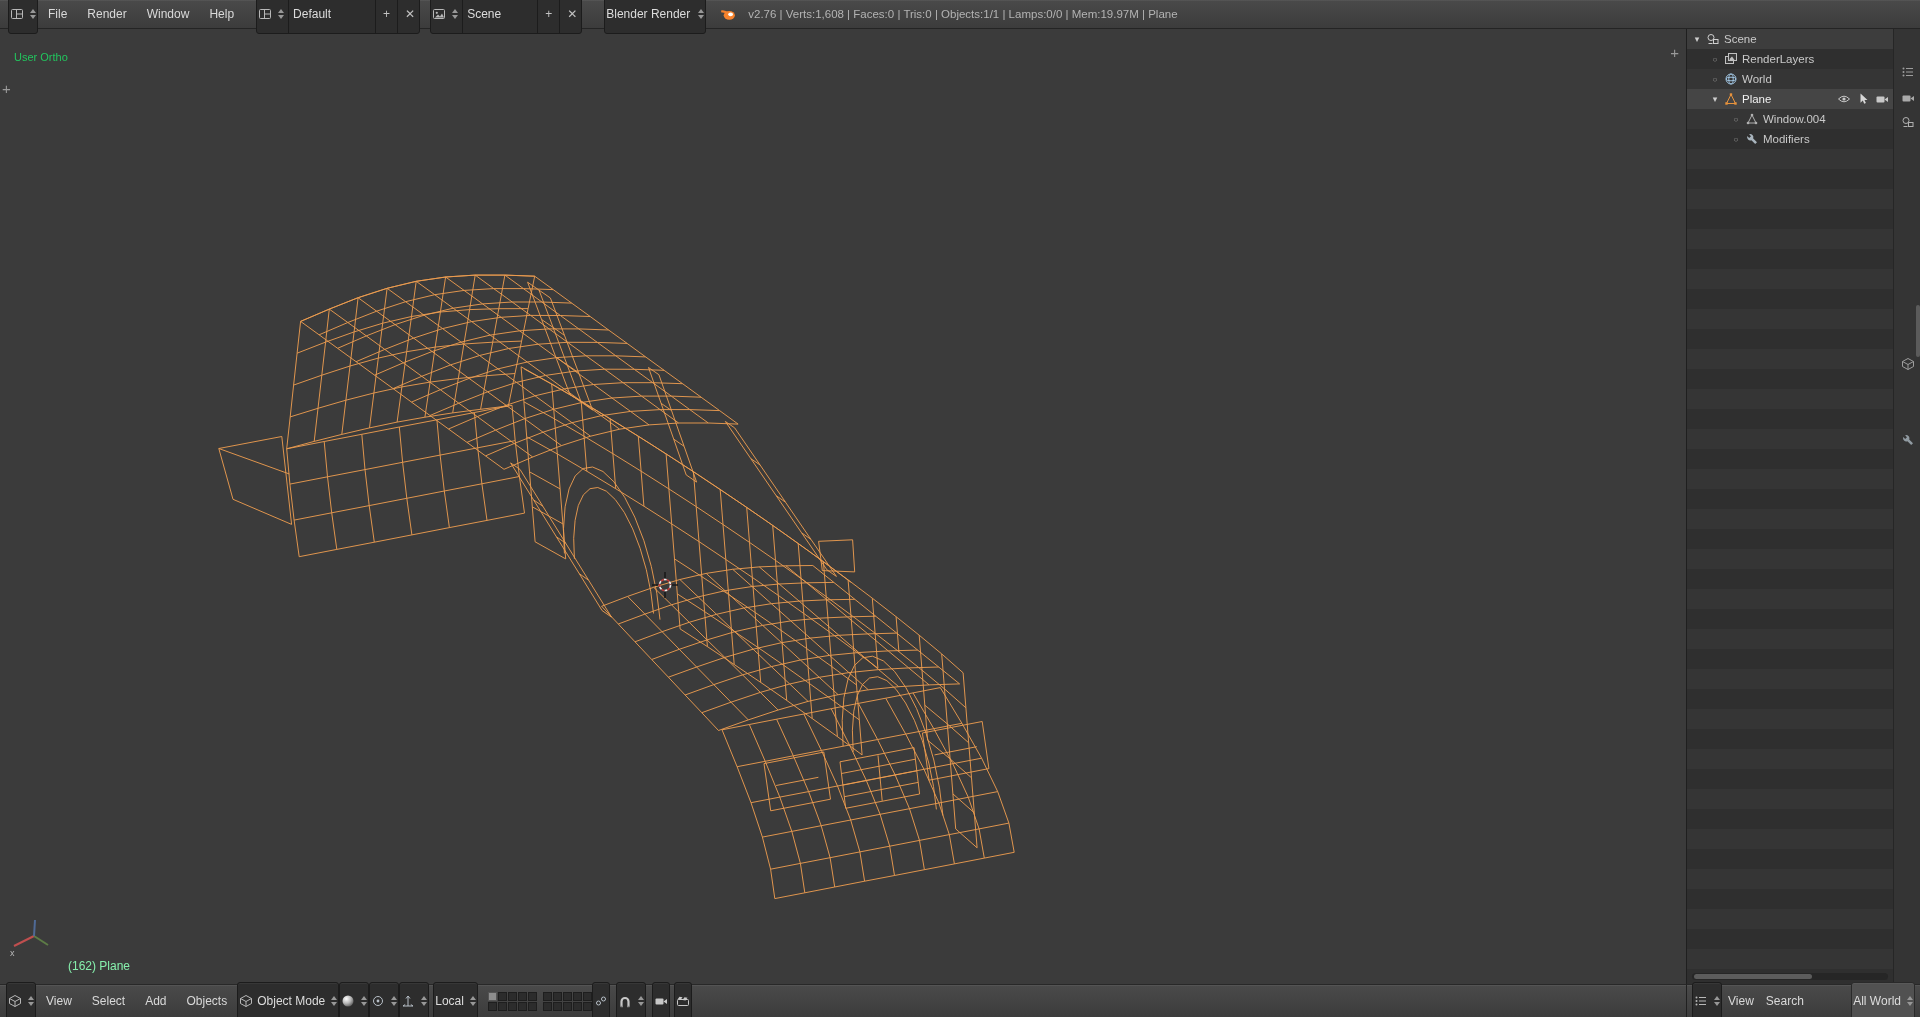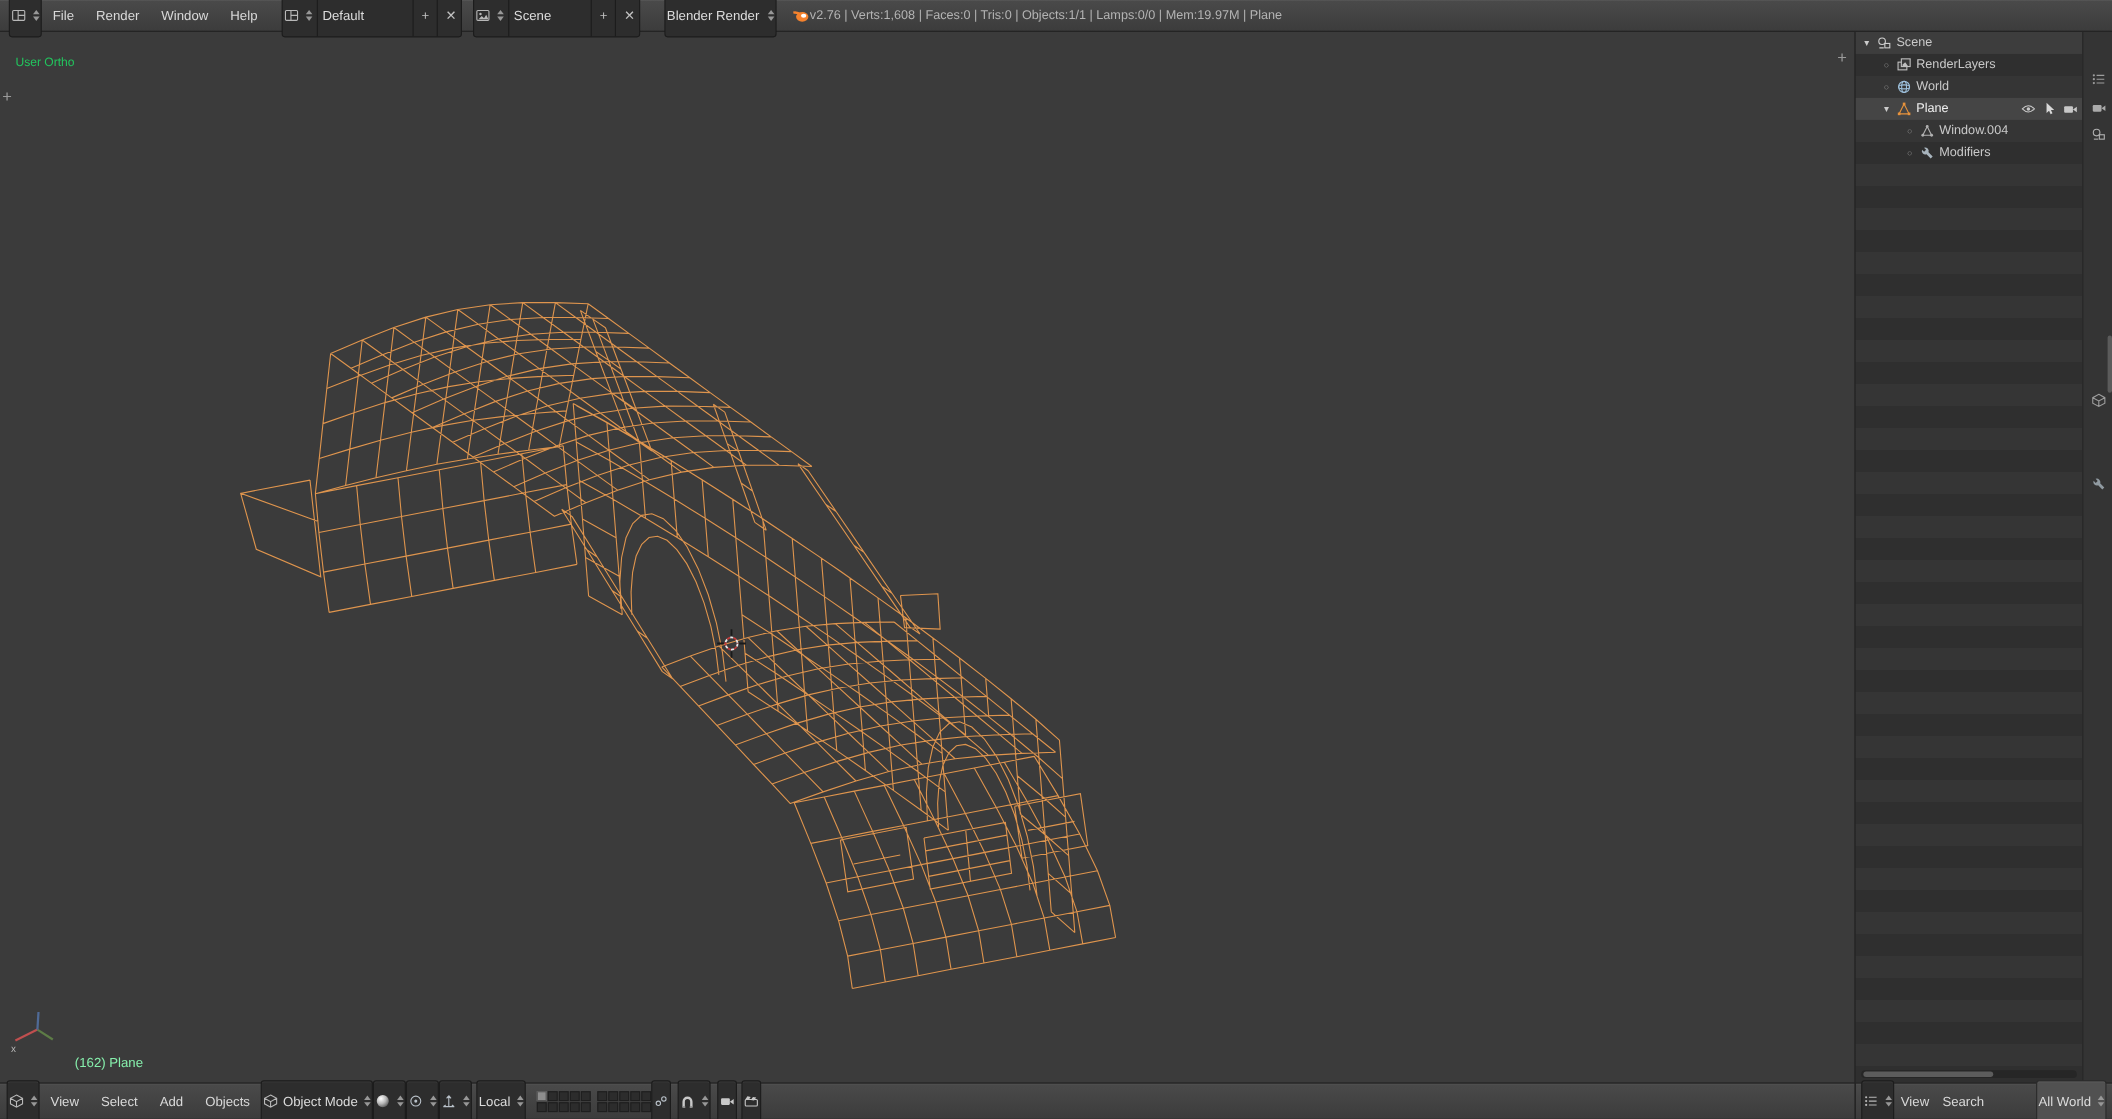--- a/index.html
+++ b/index.html
@@ -16,21 +16,21 @@
   #otheader{left:1686px;top:984px;width:234px;height:33px;border-top:1px solid #282828;border-left:1px solid #202020;padding:0 5px}
   .menu{padding:0 10px;color:#d9d9d9;cursor:default;white-space:nowrap}
   .chip{display:inline-flex;align-items:center;height:39px;background:#2d2d2d;border:1px solid #1c1c1c;
     border-radius:3px;box-shadow:inset 0 1px 0 rgba(255,255,255,.05);padding:0 1px;gap:4px;color:#dcdcdc;white-space:nowrap}
   .chip .sep{width:1px;align-self:stretch;background:#1c1c1c}
   .chip .btn{padding:0 3px;color:#c2c2c2}
   .ud{display:inline-flex;flex-direction:column;gap:2px;margin-left:2px}
   .ud i{width:0;height:0;border-left:3.5px solid transparent;border-right:3.5px solid transparent}
   .ud .t{border-bottom:4px solid #989898}
   .ud .b{border-top:4px solid #989898}
-  #stats{color:#b3b3b3;font-size:11.5px;white-space:nowrap}
+  #stats{margin-left:12px;color:#b3b3b3;font-size:11.5px;white-space:nowrap}
 
   
   #viewport{position:absolute;left:0;top:29px;width:1686px;height:955px;background:#3b3b3b;overflow:hidden}
   #viewlabel{position:absolute;left:14px;top:22px;font-size:11px;color:#22c55e}
   #objlabel{position:absolute;left:68px;bottom:11px;font-size:12px;color:#86efac}
   .plus-handle{position:absolute;color:#9a9a9a;font-size:15px;line-height:12px}
   #cursor3d{position:absolute;width:28px;height:28px}
   #gizmo{position:absolute;left:8px;bottom:22px}
 
   

